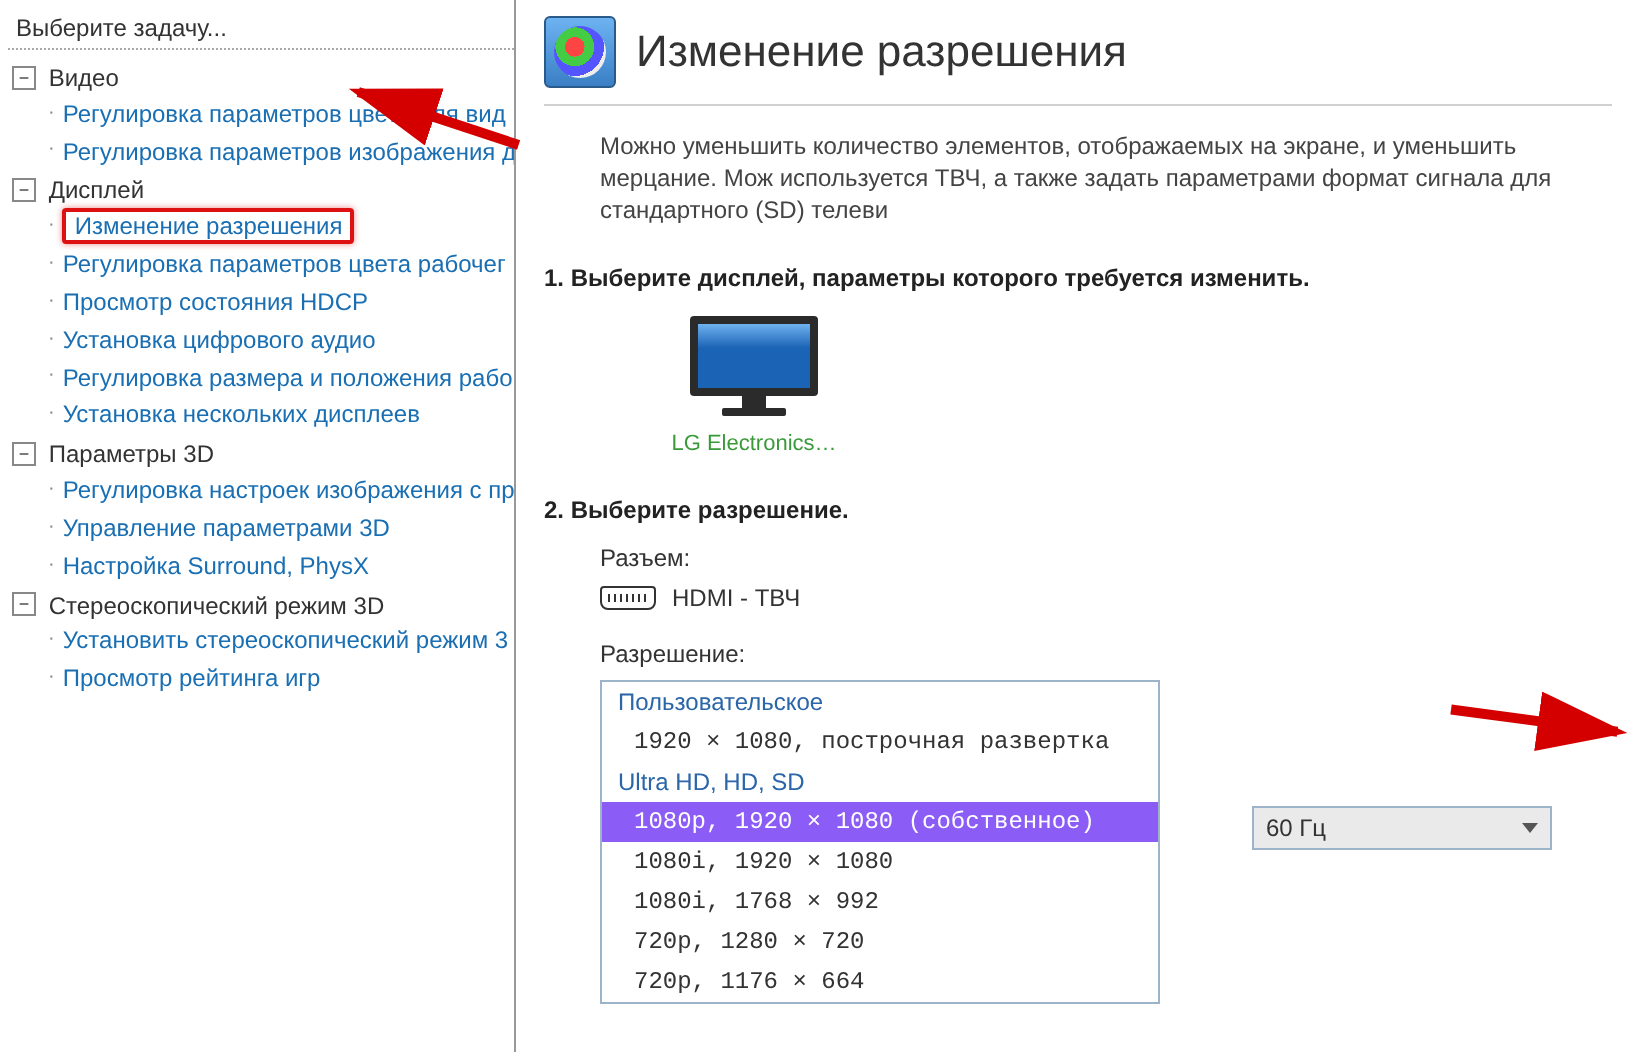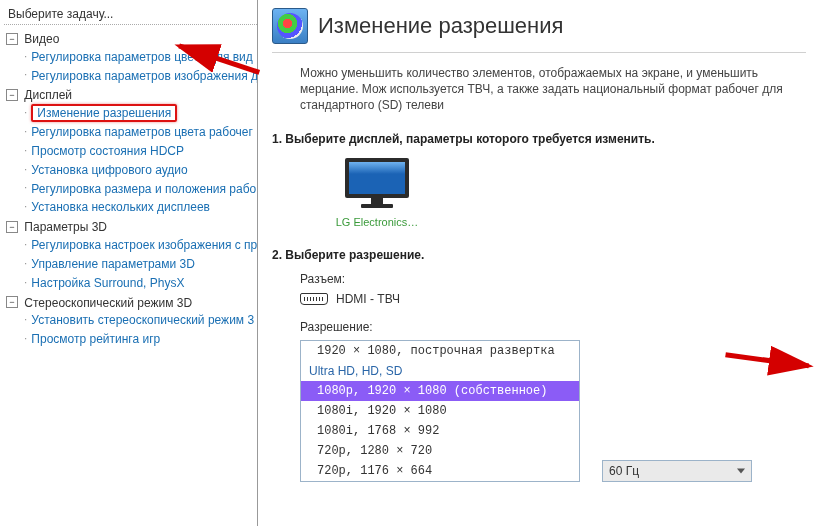--- a/index.html
+++ b/index.html
@@ -115,21 +115,21 @@
   border: 1.5px solid #333;
   border-radius: 2px 2px 4px 4px;
   position: relative;
 }
 .hdmi-icon::before {
   content: "";
   position: absolute;
   left: 3px; top: 3px; width: 20px; height: 4px;
   background: repeating-linear-gradient(90deg,#333 0 1px,transparent 1px 3px);
 }
-.res-row { display: flex; gap: 22px; align-items: flex-end; margin-left: 28px; }
+.res-row { display: flex; gap: 46px; align-items: center; margin-left: 28px; }
 .res-col { display: flex; flex-direction: column; }
 .listbox {
   width: 280px;
   border: 1px solid #9cb3c9;
   background: #fff;
   font-size: 12px;
   margin-top: 6px;
 }
 .listbox .group {
   color: #2a66a8;
@@ -227,21 +227,21 @@
 
     </ul>
   </div>
 
   <div class="main">
     <div class="title-row">
       <div class="title-icon"></div>
       <div class="page-title">Изменение разрешения</div>
     </div>
 
-    <div class="intro">Можно уменьшить количество элементов, отображаемых на экране, и уменьшить мерцание. Мож используется ТВЧ, а также задать национальный формат рабочег для стандартного (SD) телеви</div>
+    <div class="intro">Можно уменьшить количество элементов, отображаемых на экране, и уменьшить мерцание. Мож используется ТВЧ, а также задать параметрами формат сигнала для стандартного (SD) телеви</div>
 
     <div class="section-heading">1. Выберите дисплей, параметры которого требуется изменить.</div>
 
     <div class="monitor-block">
       <svg class="monitor-svg" width="72" height="56" viewBox="0 0 72 56">
         <rect x="4" y="2" width="64" height="40" rx="2" fill="#2b2b2b"></rect>
         <rect x="8" y="6" width="56" height="32" fill="#1b63b5"></rect>
         <rect x="8" y="6" width="56" height="12" fill="url(#g)"></rect>
         <defs>
             <linearGradient id="g" x1="0" y1="0" x2="0" y2="1">
@@ -260,20 +260,21 @@
     <div class="field-label">Разъем:</div>
     <div class="hdmi-row">
       <span class="hdmi-icon"></span>
       <span>HDMI - ТВЧ</span>
     </div>
 
     <div class="res-row">
       <div class="res-col">
         <div>Разрешение:</div>
         <div class="listbox">
+          <div class="group">Пользовательское</div>
           <div class="item">1920 × 1080, построчная развертка</div>
           <div class="group">Ultra HD, HD, SD</div>
           <div class="item selected">1080p, 1920 × 1080 (собственное)</div>
           <div class="item">1080i, 1920 × 1080</div>
           <div class="item">1080i, 1768 × 992</div>
           <div class="item">720p, 1280 × 720</div>
           <div class="item">720p, 1176 × 664</div>
         </div>
       </div>
       <div class="res-col refresh-col">

